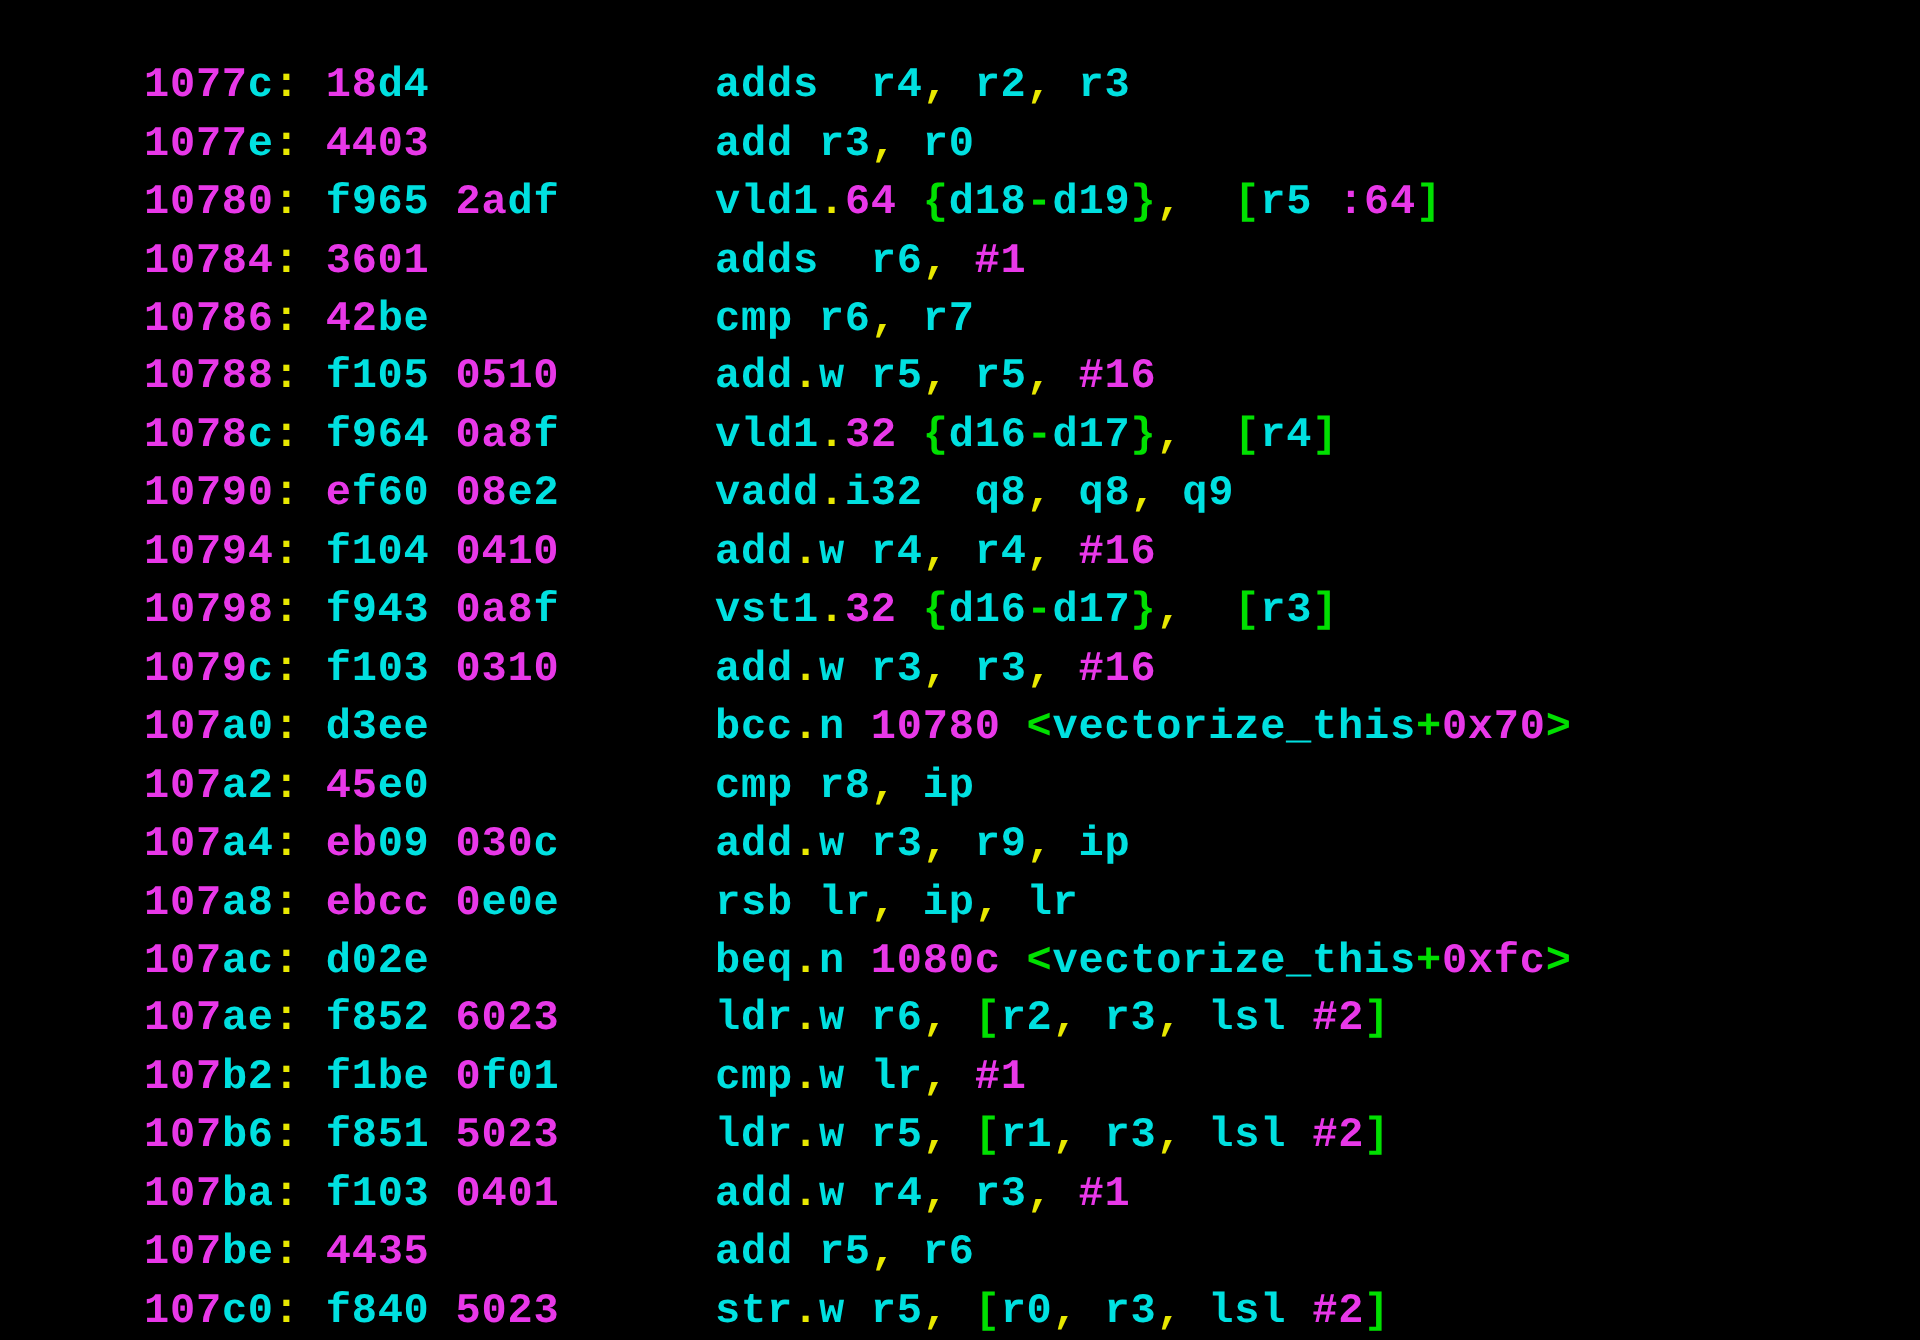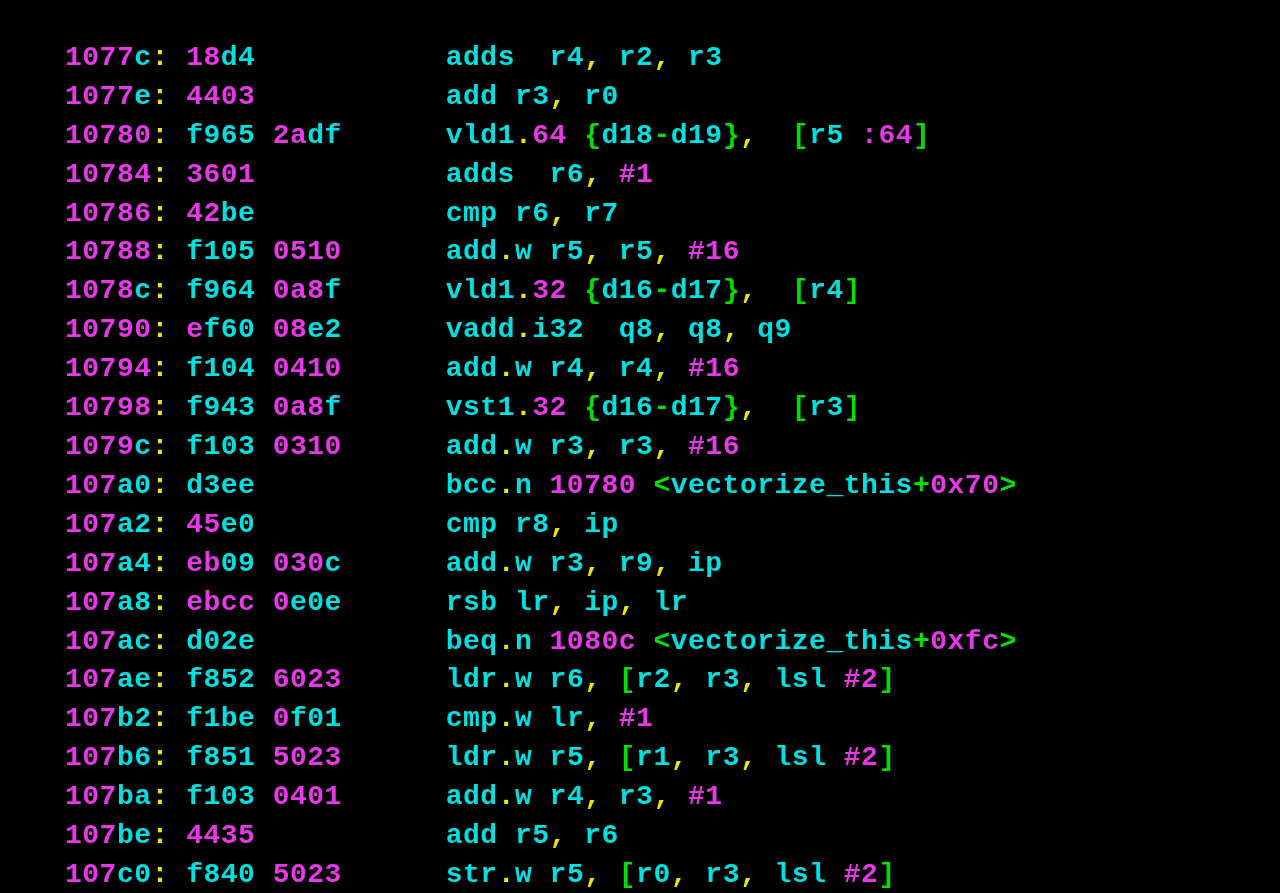--- a/index.html
+++ b/index.html
@@ -12,20 +12,21 @@
       font-family: 'Courier New', monospace;
       font-size: 28px;
       font-weight: bold;
       padding: 0 0 10px 65px;
       line-height: 1.39;
       letter-spacing: 0.5px;
       white-space: pre;
     }
     .line {
       display: block;
+      margin-left: 31px;
     }
     .m { color: #e838e8; }  
     .c { color: #00e0e0; }  
     .g { color: #00e000; }  
     .y { color: #e8e800; }  
   </style>
 </head>
 <body>
 <div id="disasm"><div class="line"><span class="m">1077</span><span class="c">c</span><span class="y">:</span> <span class="m">18</span><span class="c">d4</span>           <span class="c">adds  r4</span><span class="y">,</span><span class="c"> r2</span><span class="y">,</span><span class="c"> r3</span></div><div class="line"><span class="m">1077</span><span class="c">e</span><span class="y">:</span> <span class="m">4403</span>           <span class="c">add r3</span><span class="y">,</span><span class="c"> r0</span></div><div class="line"><span class="m">10780</span><span class="y">:</span> <span class="c">f965</span> <span class="m">2a</span><span class="c">df</span>      <span class="c">vld1</span><span class="y">.</span><span class="m">64</span><span class="g"> {</span><span class="c">d18</span><span class="g">-</span><span class="c">d19</span><span class="g">}</span><span class="y">,</span><span class="g">  [</span><span class="c">r5 </span><span class="m">:64</span><span class="g">]</span></div><div class="line"><span class="m">10784</span><span class="y">:</span> <span class="m">3601</span>           <span class="c">adds  r6</span><span class="y">,</span><span class="m"> #1</span></div><div class="line"><span class="m">10786</span><span class="y">:</span> <span class="m">42</span><span class="c">be</span>           <span class="c">cmp r6</span><span class="y">,</span><span class="c"> r7</span></div><div class="line"><span class="m">10788</span><span class="y">:</span> <span class="c">f105</span> <span class="m">0510</span>      <span class="c">add</span><span class="y">.</span><span class="c">w r5</span><span class="y">,</span><span class="c"> r5</span><span class="y">,</span><span class="m"> #16</span></div><div class="line"><span class="m">1078</span><span class="c">c</span><span class="y">:</span> <span class="c">f964</span> <span class="m">0a8</span><span class="c">f</span>      <span class="c">vld1</span><span class="y">.</span><span class="m">32</span><span class="g"> {</span><span class="c">d16</span><span class="g">-</span><span class="c">d17</span><span class="g">}</span><span class="y">,</span><span class="g">  [</span><span class="c">r4</span><span class="g">]</span></div><div class="line"><span class="m">10790</span><span class="y">:</span> <span class="m">e</span><span class="c">f60</span> <span class="m">08</span><span class="c">e2</span>      <span class="c">vadd</span><span class="y">.</span><span class="c">i32  q8</span><span class="y">,</span><span class="c"> q8</span><span class="y">,</span><span class="c"> q9</span></div><div class="line"><span class="m">10794</span><span class="y">:</span> <span class="c">f104</span> <span class="m">0410</span>      <span class="c">add</span><span class="y">.</span><span class="c">w r4</span><span class="y">,</span><span class="c"> r4</span><span class="y">,</span><span class="m"> #16</span></div><div class="line"><span class="m">10798</span><span class="y">:</span> <span class="c">f943</span> <span class="m">0a8</span><span class="c">f</span>      <span class="c">vst1</span><span class="y">.</span><span class="m">32</span><span class="g"> {</span><span class="c">d16</span><span class="g">-</span><span class="c">d17</span><span class="g">}</span><span class="y">,</span><span class="g">  [</span><span class="c">r3</span><span class="g">]</span></div><div class="line"><span class="m">1079</span><span class="c">c</span><span class="y">:</span> <span class="c">f103</span> <span class="m">0310</span>      <span class="c">add</span><span class="y">.</span><span class="c">w r3</span><span class="y">,</span><span class="c"> r3</span><span class="y">,</span><span class="m"> #16</span></div><div class="line"><span class="m">107</span><span class="c">a0</span><span class="y">:</span> <span class="c">d3ee</span>           <span class="c">bcc</span><span class="y">.</span><span class="c">n </span><span class="m">10780</span><span class="g"> &lt;</span><span class="c">vectorize_this</span><span class="g">+</span><span class="m">0x70</span><span class="g">&gt;</span></div><div class="line"><span class="m">107</span><span class="c">a2</span><span class="y">:</span> <span class="m">45</span><span class="c">e0</span>           <span class="c">cmp r8</span><span class="y">,</span><span class="c"> ip</span></div><div class="line"><span class="m">107</span><span class="c">a4</span><span class="y">:</span> <span class="m">eb</span><span class="c">09</span> <span class="m">030</span><span class="c">c</span>      <span class="c">add</span><span class="y">.</span><span class="c">w r3</span><span class="y">,</span><span class="c"> r9</span><span class="y">,</span><span class="c"> ip</span></div><div class="line"><span class="m">107</span><span class="c">a8</span><span class="y">:</span> <span class="m">ebcc</span> <span class="m">0</span><span class="c">e0e</span>      <span class="c">rsb lr</span><span class="y">,</span><span class="c"> ip</span><span class="y">,</span><span class="c"> lr</span></div><div class="line"><span class="m">107</span><span class="c">ac</span><span class="y">:</span> <span class="c">d02e</span>           <span class="c">beq</span><span class="y">.</span><span class="c">n </span><span class="m">1080c</span><span class="g"> &lt;</span><span class="c">vectorize_this</span><span class="g">+</span><span class="m">0xfc</span><span class="g">&gt;</span></div><div class="line"><span class="m">107</span><span class="c">ae</span><span class="y">:</span> <span class="c">f852</span> <span class="m">6023</span>      <span class="c">ldr</span><span class="y">.</span><span class="c">w r6</span><span class="y">,</span><span class="g"> [</span><span class="c">r2</span><span class="y">,</span><span class="c"> r3</span><span class="y">,</span><span class="c"> lsl </span><span class="m">#2</span><span class="g">]</span></div><div class="line"><span class="m">107</span><span class="c">b2</span><span class="y">:</span> <span class="c">f1be</span> <span class="m">0</span><span class="c">f01</span>      <span class="c">cmp</span><span class="y">.</span><span class="c">w lr</span><span class="y">,</span><span class="m"> #1</span></div><div class="line"><span class="m">107</span><span class="c">b6</span><span class="y">:</span> <span class="c">f851</span> <span class="m">5023</span>      <span class="c">ldr</span><span class="y">.</span><span class="c">w r5</span><span class="y">,</span><span class="g"> [</span><span class="c">r1</span><span class="y">,</span><span class="c"> r3</span><span class="y">,</span><span class="c"> lsl </span><span class="m">#2</span><span class="g">]</span></div><div class="line"><span class="m">107</span><span class="c">ba</span><span class="y">:</span> <span class="c">f103</span> <span class="m">0401</span>      <span class="c">add</span><span class="y">.</span><span class="c">w r4</span><span class="y">,</span><span class="c"> r3</span><span class="y">,</span><span class="m"> #1</span></div><div class="line"><span class="m">107</span><span class="c">be</span><span class="y">:</span> <span class="m">4435</span>           <span class="c">add r5</span><span class="y">,</span><span class="c"> r6</span></div><div class="line"><span class="m">107</span><span class="c">c0</span><span class="y">:</span> <span class="c">f840</span> <span class="m">5023</span>      <span class="c">str</span><span class="y">.</span><span class="c">w r5</span><span class="y">,</span><span class="g"> [</span><span class="c">r0</span><span class="y">,</span><span class="c"> r3</span><span class="y">,</span><span class="c"> lsl </span><span class="m">#2</span><span class="g">]</span></div></div>
 

